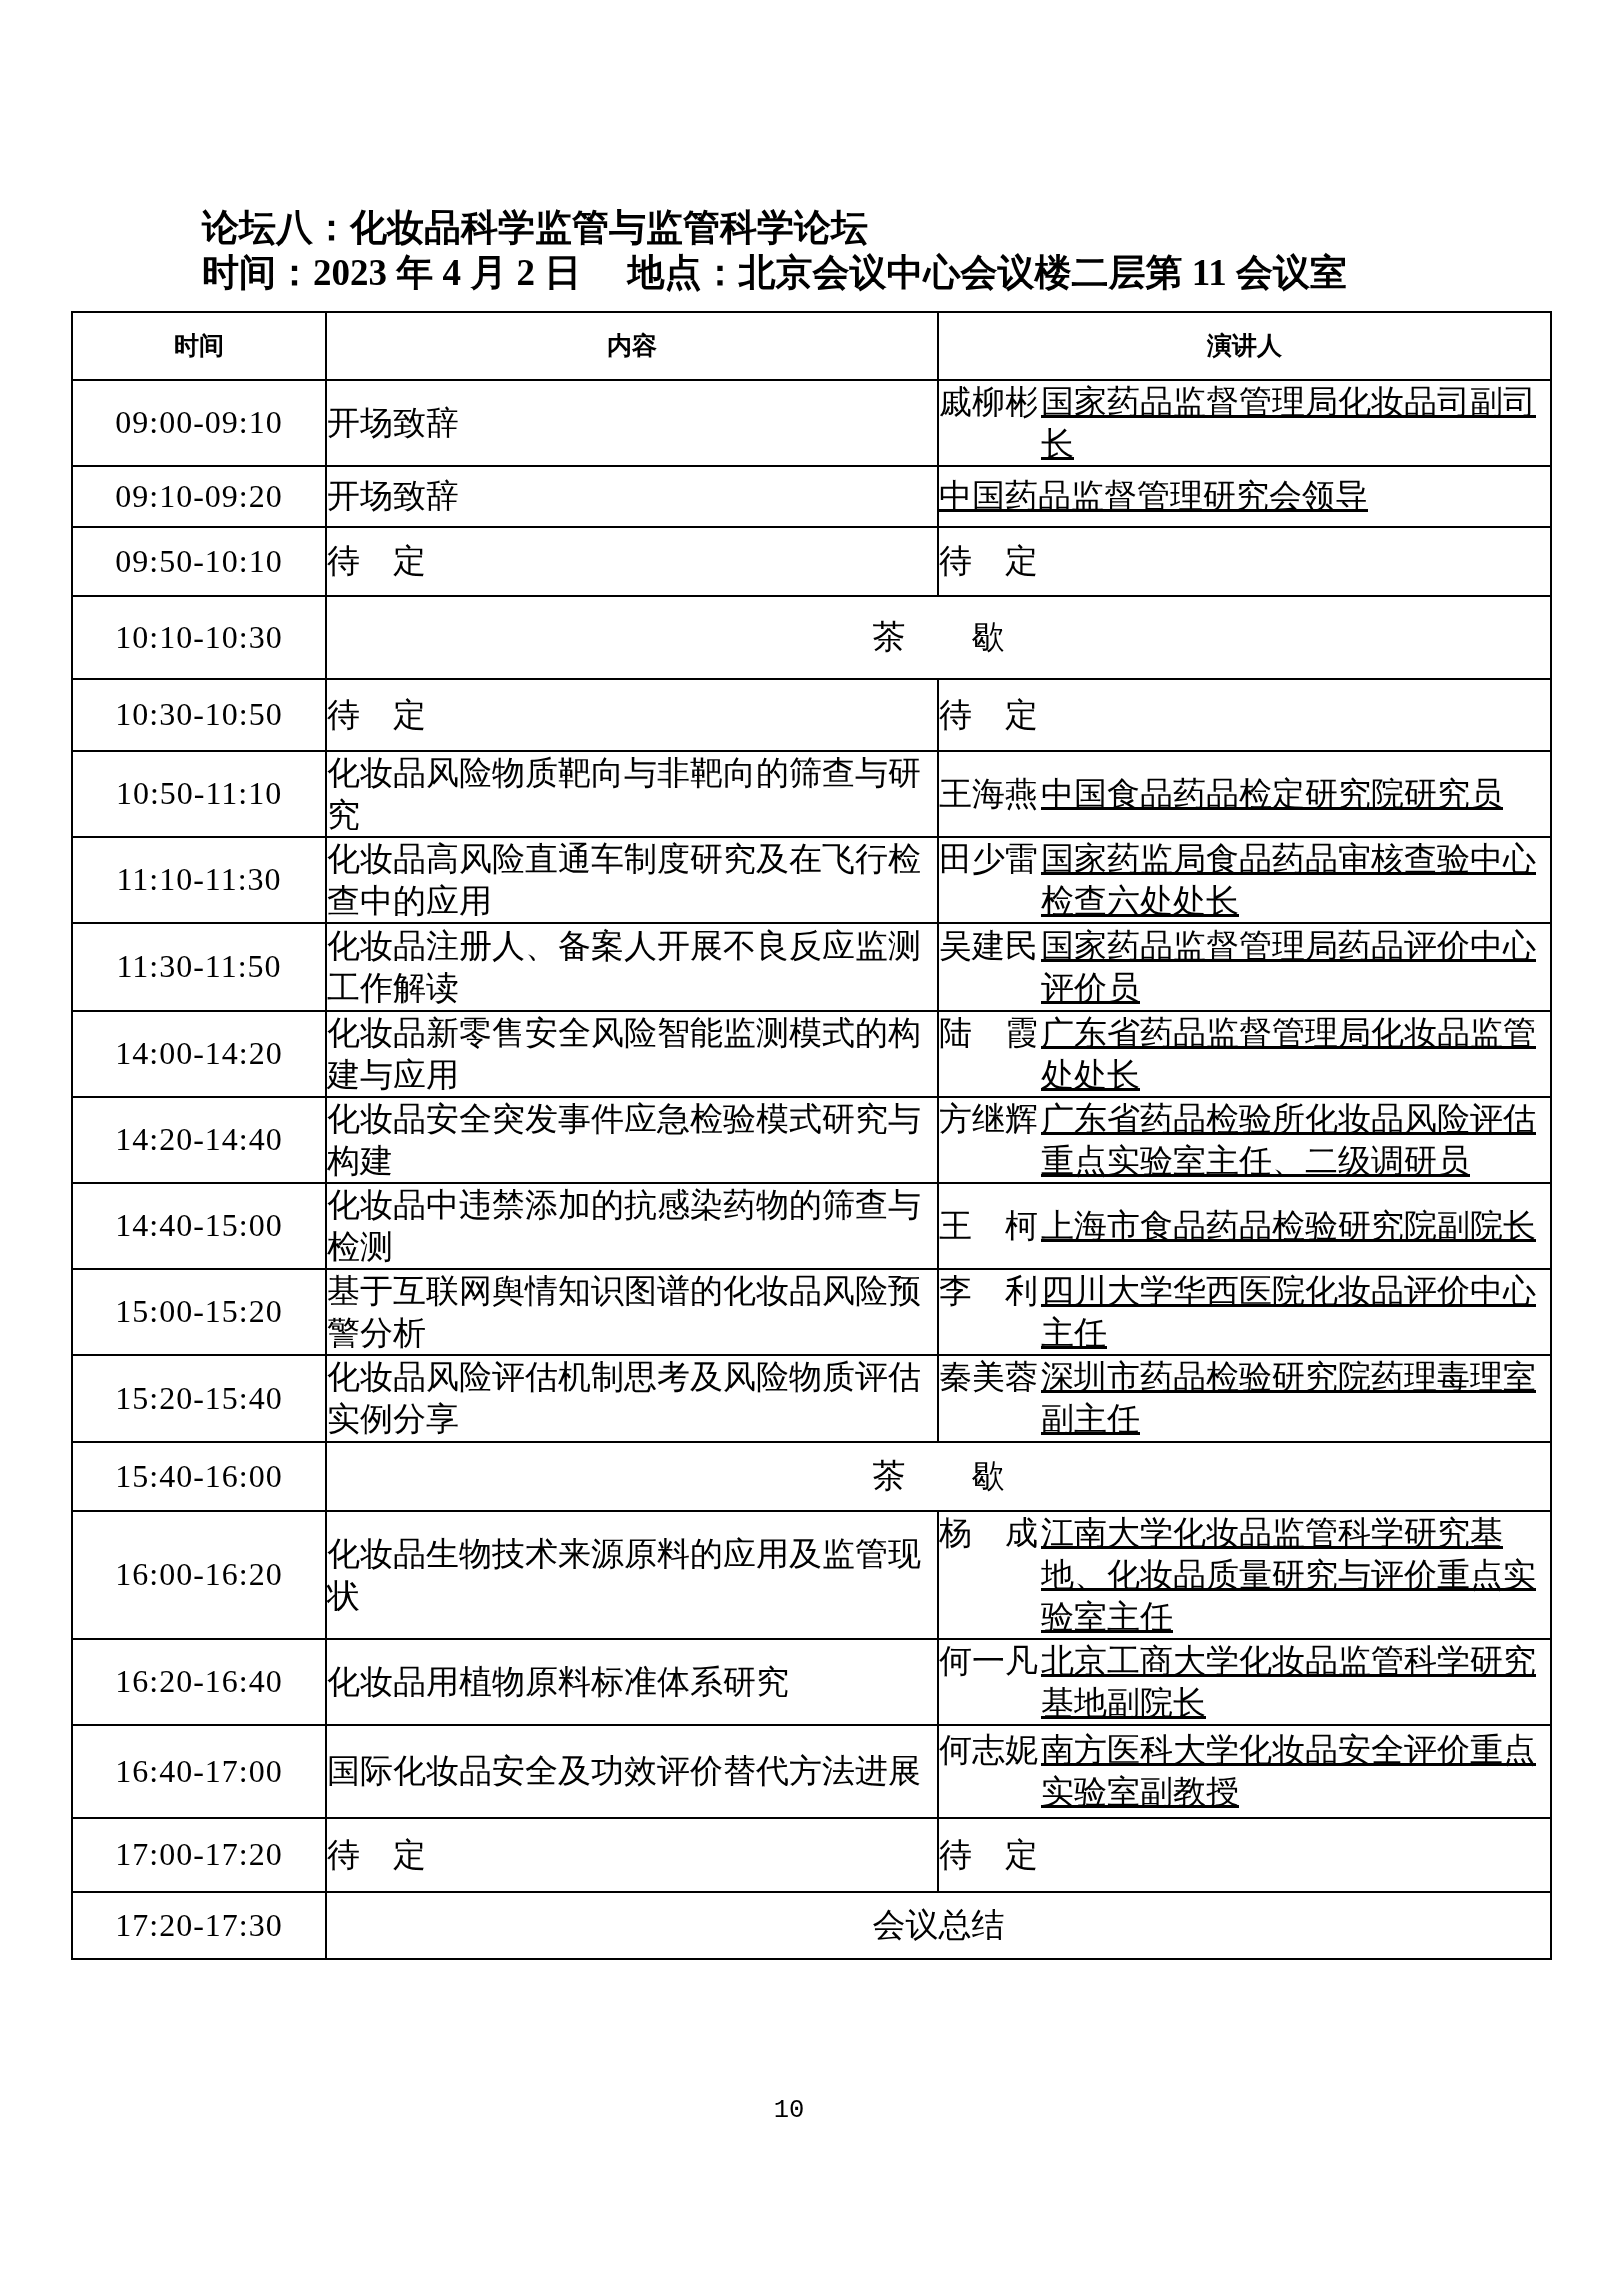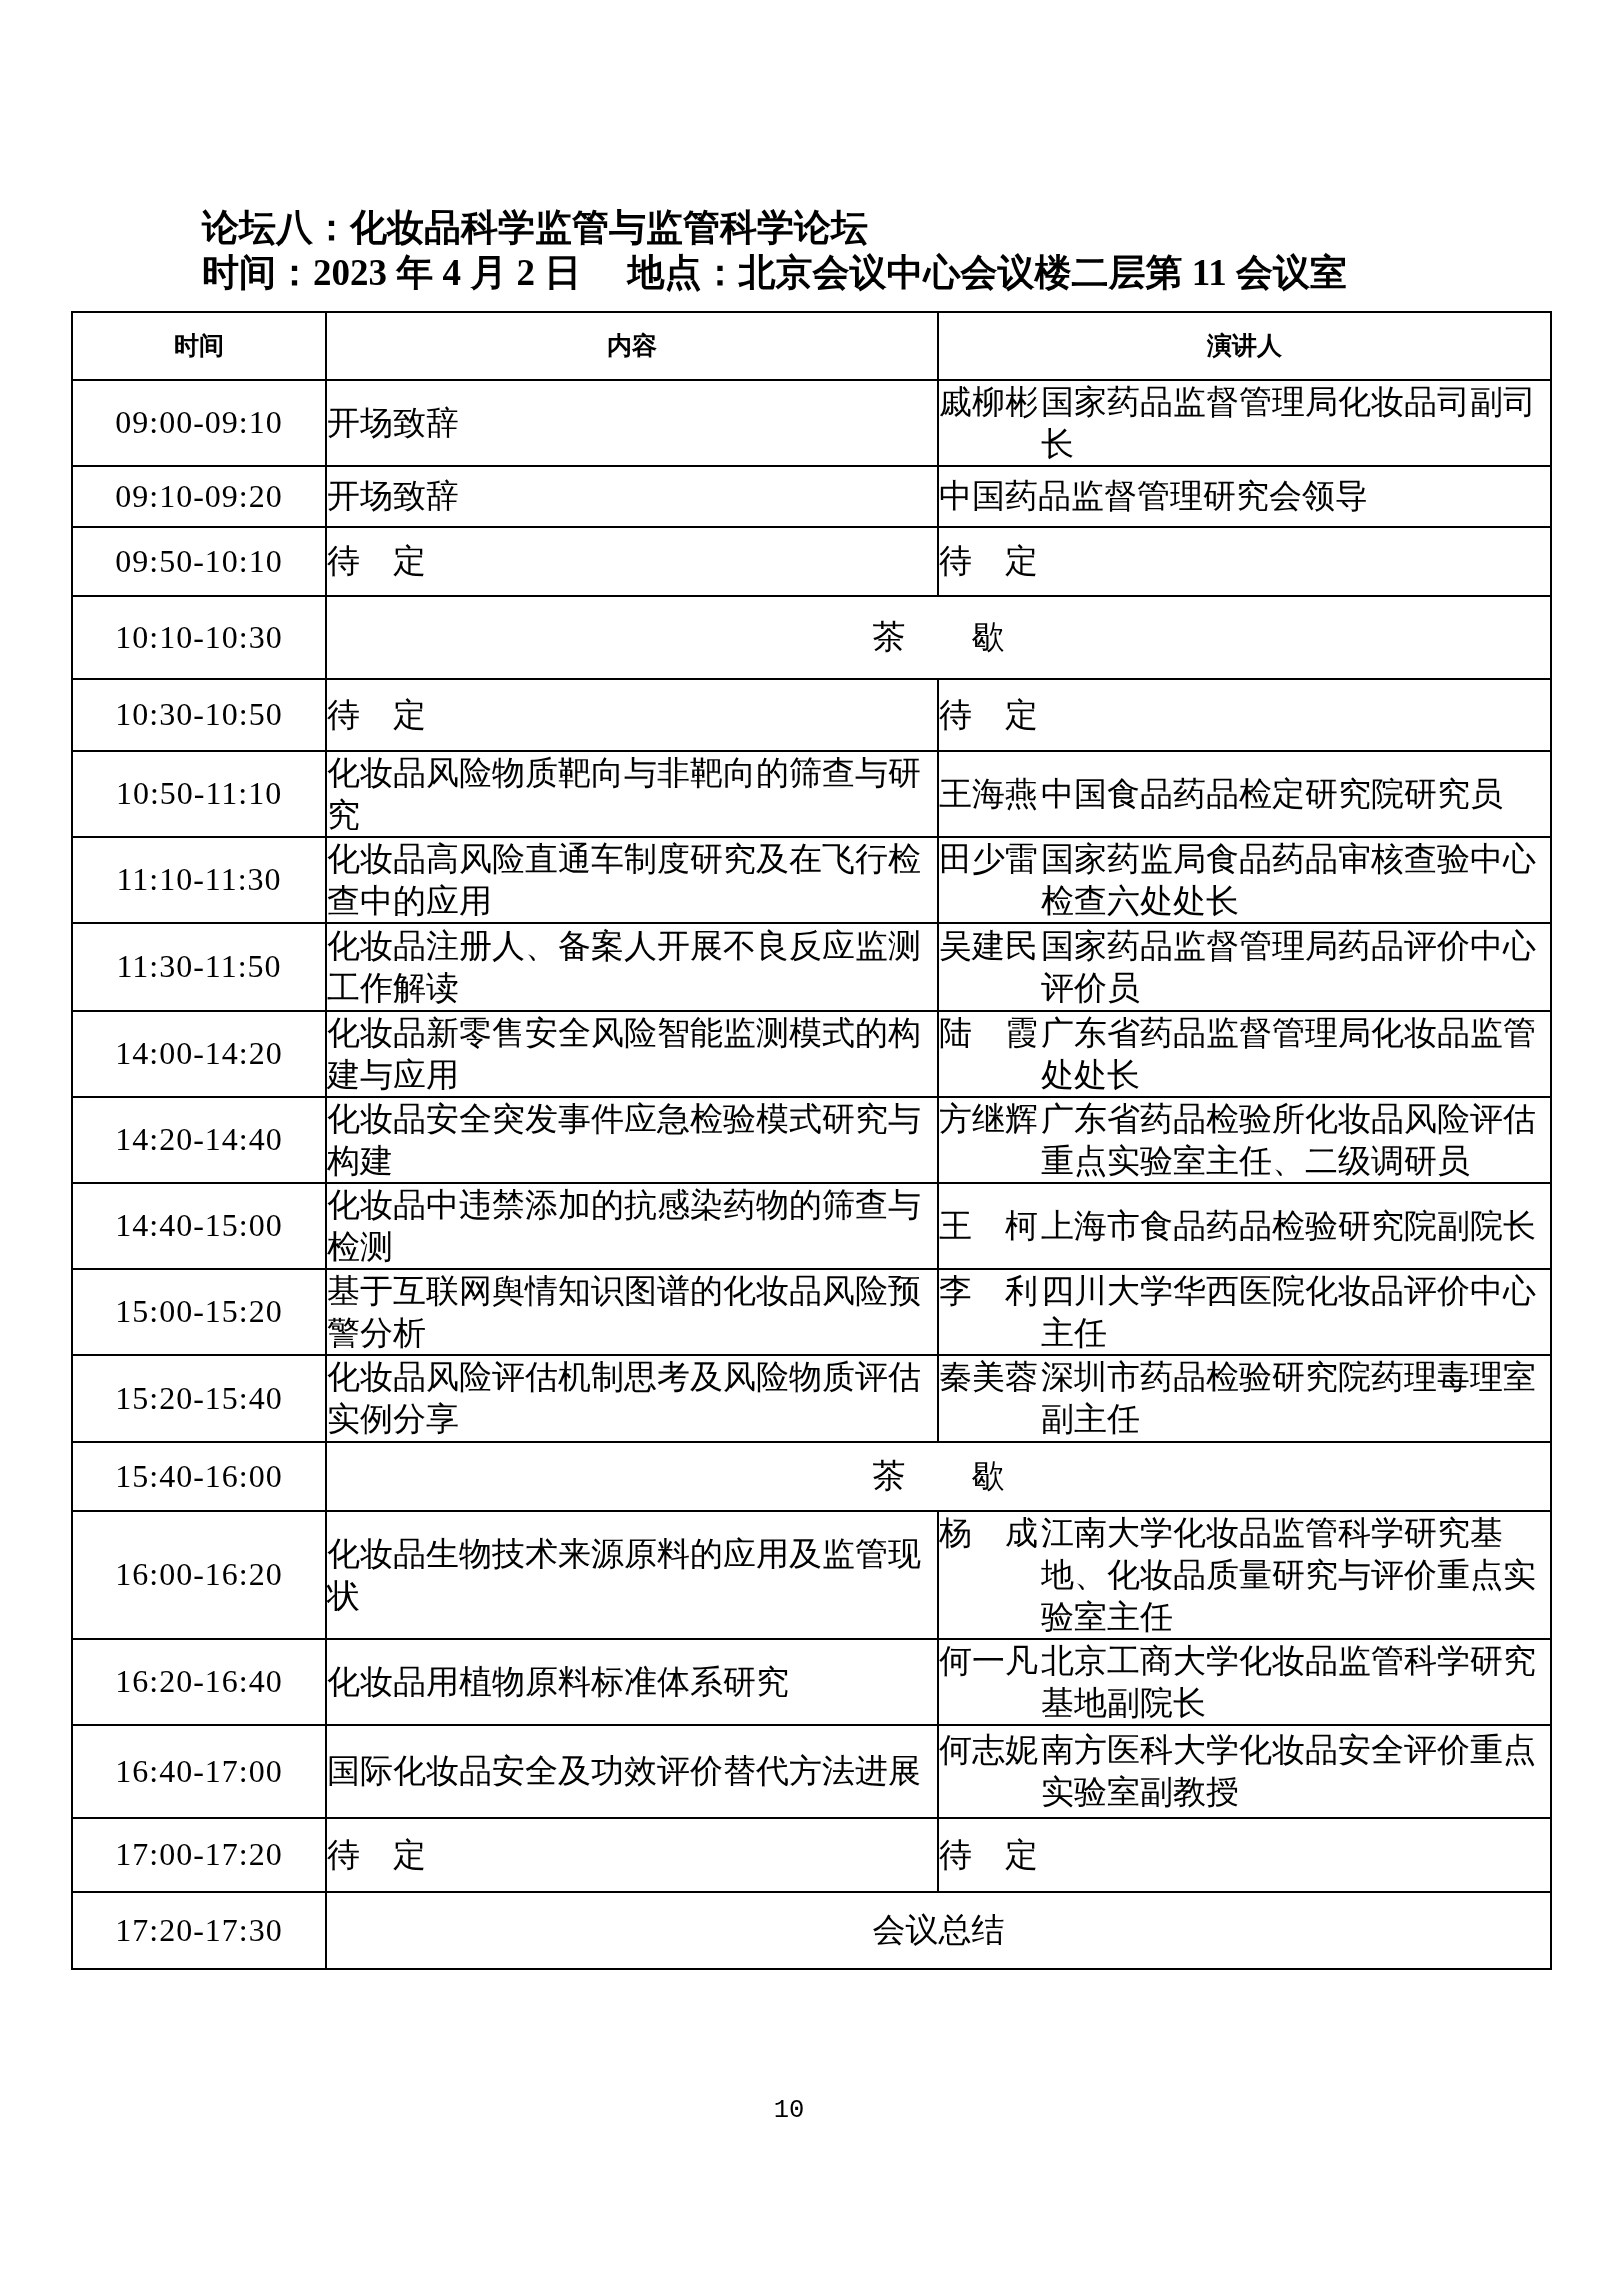--- a/index.html
+++ b/index.html
@@ -60,21 +60,21 @@
   td.content-cell {
     padding: 5.9px 5.9px 5.9px 15.7px;
     line-height: 42px;
   }
   td.speaker-cell {
     padding: 5.9px 5.9px 5.9px 11.8px;
     line-height: 42px;
   }
   .speaker { display: flex; align-items: flex-start; }
   .speaker-name { flex: 0 0 102px; }
-  .speaker-title { flex: 1 1 auto; }
+  .speaker-title { flex: 1 1 auto; text-decoration: underline; }
   td.merged-cell {
     text-align: center;
     line-height: 42px;
   }
   .page-number {
     position: absolute;
     left: 0;
     top: 2096px;
     width: 1578px;
     text-align: center;
@@ -262,21 +262,21 @@
           </tr>
           <tr style="height: 74px;">
             <td class="time-cell">17:00-17:20</td>
             <td class="content-cell">待　定</td>
             <td class="speaker-cell">
               <div class="speaker">
                 <span class="speaker-name">待　定</span>
               </div>
             </td>
           </tr>
-          <tr style="height: 77px;">
+          <tr style="height: 67px;">
             <td class="time-cell">17:20-17:30</td>
             <td class="merged-cell" colspan="2">会议总结</td>
           </tr>
         </tbody>
     </table>
   </div>
   <div class="page-number">10</div>
 </div>
 
 

